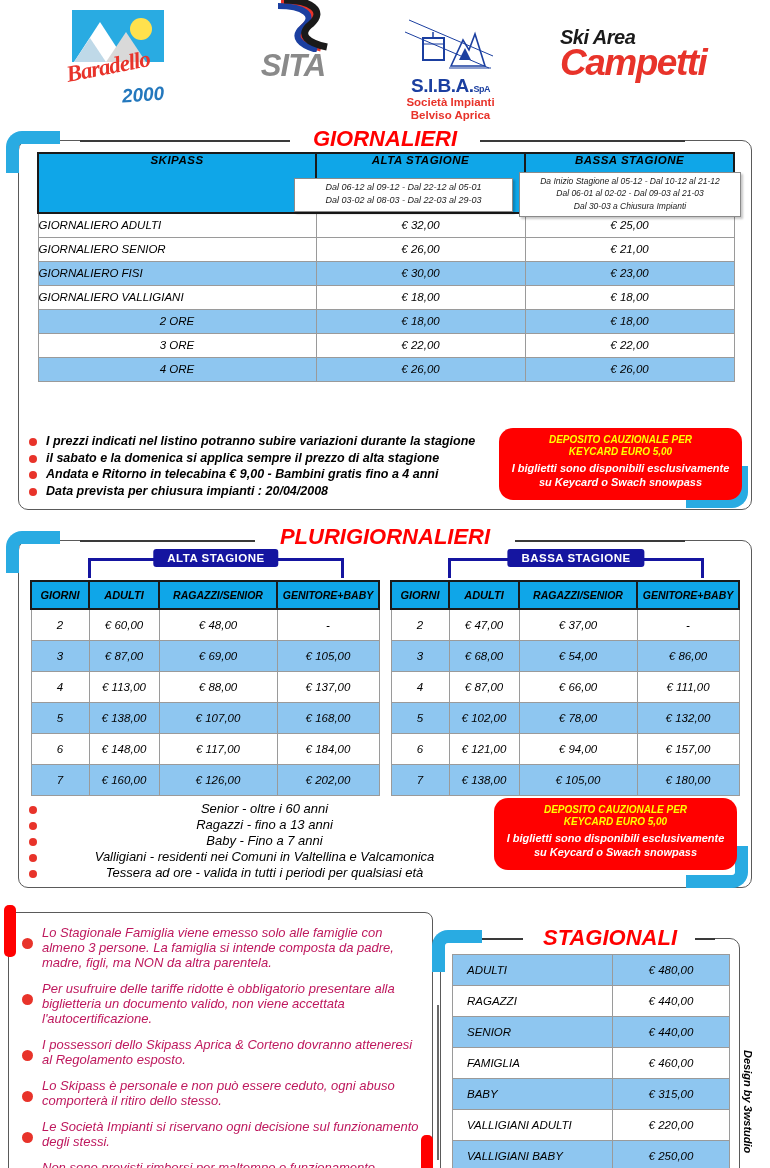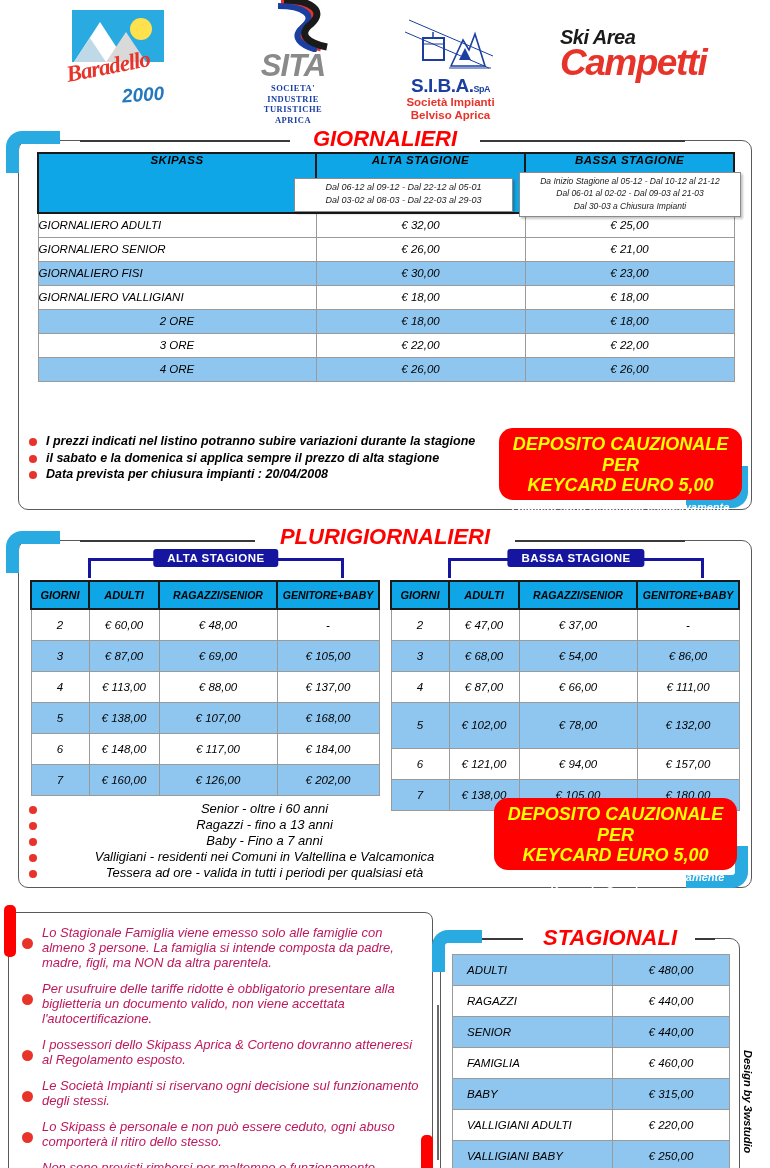--- a/index.html
+++ b/index.html
@@ -167,21 +167,21 @@
     position: absolute;
     background: #FF0000;
     border-radius: 14px;
     text-align: center;
     box-sizing: border-box;
     padding-top: 6px;
   }
   .dep-t1 {
     font-family: "Liberation Sans", sans-serif;
     font-weight: bold; font-style: italic;
-    font-size: 18px; color: #FFFF00; line-height: 1.15;
+    font-size: 10px; color: #FFFF00; line-height: 1.15;
   }
   .dep-t2 {
     font-family: "Liberation Sans", sans-serif;
     font-weight: bold; font-style: italic;
     font-size: 11px; color: #FFFFFF; line-height: 1.3; margin-top: 4px;
   }
 
   
   .badge-wrap { position: absolute; }
   .badge-rail {
@@ -254,21 +254,20 @@
 
     <div class="logo-sita">
       <div class="sita-swoosh">
         <svg width="84" height="52" viewBox="0 0 84 52">
           <path d="M30 2 C55 2, 70 12, 55 25 C42 36, 52 44, 70 48" stroke="#E8332A" stroke-width="7" fill="none"></path>
           <path d="M27 6 C52 6, 66 15, 52 27 C40 37, 49 45, 66 50" stroke="#1B3FA0" stroke-width="6" fill="none"></path>
           <path d="M33 0 C60 0, 75 11, 60 24 C46 35, 57 43, 76 47" stroke="#1A1A1A" stroke-width="7" fill="none"></path>
         </svg>
       </div>
       <div class="sita-word">SITA</div>
-      <div class="sita-sub">SOCIETA'<br>INDUSTRIE<br>TURISTICHE<br>APRICA</div>
     </div>
 
     <div class="logo-siba">
       <div class="siba-draw">
         <svg width="96" height="60" viewBox="0 0 96 60">
           <line x1="6" y1="4" x2="90" y2="40" stroke="#1B3FA0" stroke-width="1"></line>
           <line x1="2" y1="16" x2="86" y2="52" stroke="#1B3FA0" stroke-width="1"></line>
           <line x1="30" y1="16" x2="30" y2="22" stroke="#1B3FA0" stroke-width="1.5"></line>
           <rect x="20" y="22" width="21" height="22" fill="none" stroke="#1B3FA0" stroke-width="2"></rect>
           <line x1="20" y1="28" x2="41" y2="28" stroke="#1B3FA0" stroke-width="1"></line>
@@ -358,20 +357,21 @@
   </div>
   <div class="date-box" style="left:519px; top:172px; width:222px; height:45px; font-size:8.5px;">
     <span>Da Inizio Stagione al 05-12 - Dal 10-12 al 21-12</span><br>
     <span>Dal 06-01 al 02-02 - Dal 09-03 al 21-03</span><br>
     <span>Dal 30-03 a Chiusura Impianti</span>
   </div>
 
   <div class="notes" style="left:28px; top:433px; width:455px;">
     <div class="note-line">I prezzi indicati nel  listino potranno subire variazioni durante la stagione</div>
     <div class="note-line">il sabato e la domenica si applica sempre il prezzo di alta stagione</div>
+    <div class="note-line">Andata e Ritorno in telecabina € 9,00 - Bambini gratis fino a 4 anni</div>
     <div class="note-line">Data prevista per chiusura impianti : 20/04/2008</div>
   </div>
 
   <div class="deposit" style="left:499px; top:428px; width:243px; height:72px;">
     <div class="dep-t1">DEPOSITO CAUZIONALE PER</div>
     <div class="dep-t1">KEYCARD EURO 5,00</div>
     <div class="dep-t2">I biglietti sono disponibili esclusivamente</div>
     <div class="dep-t2" style="margin-top:0;">su Keycard o Swach snowpass</div>
   </div>
 
@@ -481,21 +481,21 @@
           <td class="cell-price" style="height: 31px;">€  86,00</td>
         </tr>
         <tr class="row-white">
           <td class="cell-price" style="height: 31px;">4</td>
           <td class="cell-price" style="height: 31px;">€  87,00</td>
           <td class="cell-price" style="height: 31px;">€  66,00</td>
           <td class="cell-price" style="height: 31px;">€ 111,00</td>
         </tr>
         <tr class="row-alt">
           <td class="cell-price" style="height: 31px;">5</td>
-          <td class="cell-price" style="height: 46px;">€ 102,00</td>
+          <td class="cell-price" style="height: 31px;">€ 102,00</td>
           <td class="cell-price" style="height: 31px;">€  78,00</td>
           <td class="cell-price" style="height: 31px;">€ 132,00</td>
         </tr>
         <tr class="row-white">
           <td class="cell-price" style="height: 31px;">6</td>
           <td class="cell-price" style="height: 31px;">€ 121,00</td>
           <td class="cell-price" style="height: 31px;">€  94,00</td>
           <td class="cell-price" style="height: 31px;">€ 157,00</td>
         </tr>
         <tr class="row-alt">
@@ -523,22 +523,22 @@
   </div>
 
   <div class="frame" style="left:8px; top:912px; width:425px; height:270px; border-radius:8px;"></div>
   <div class="redbar" style="left:4px; top:905px; width:12px; height:52px;"></div>
   <div class="redbar" style="left:421px; top:1135px; width:12px; height:52px;"></div>
 
   <div class="para-block" style="left:22px; top:925px; width:400px;">
     <div class="para">Lo Stagionale Famiglia viene emesso solo alle famiglie con almeno 3 persone. La famiglia si intende composta da padre, madre, figli, ma NON da altra parentela.</div>
     <div class="para">Per usufruire delle tariffe ridotte è obbligatorio presentare alla biglietteria un documento valido, non viene accettata l'autocertificazione.</div>
     <div class="para">I possessori dello Skipass Aprica &amp; Corteno dovranno atteneresi al Regolamento esposto.</div>
+    <div class="para">Lo Skipass è personale e non può essere ceduto, ogni abuso comporterà il ritiro dello stesso.</div>
     <div class="para">Le Società Impianti si riservano ogni decisione sul funzionamento degli stessi.</div>
-    <div class="para">Lo Skipass è personale e non può essere ceduto, ogni abuso comporterà il ritiro dello stesso.</div>
     <div class="para">Non sono previsti rimborsi per maltempo o funzionamento parziale degli impianti.</div>
   </div>
 
   <div class="frame" style="left:440px; top:938px; width:300px; height:240px; border-radius:10px; background:transparent;"></div>
   <div class="frame-notch" style="left:500px; top:931px; width:190px; height:16px;"></div>
   <div class="title-rule" style="left:478px; top:938px; width:45px;"></div>
   <div class="title-rule" style="left:670px; top:938px; width:45px;"></div>
   <div class="section-title" style="left:525px; top:925px; width:170px; font-size:22px;">STAGIONALI</div>
   <div class="bracket tl" style="left:432px; top:930px; width:50px; height:42px;"></div>
 

